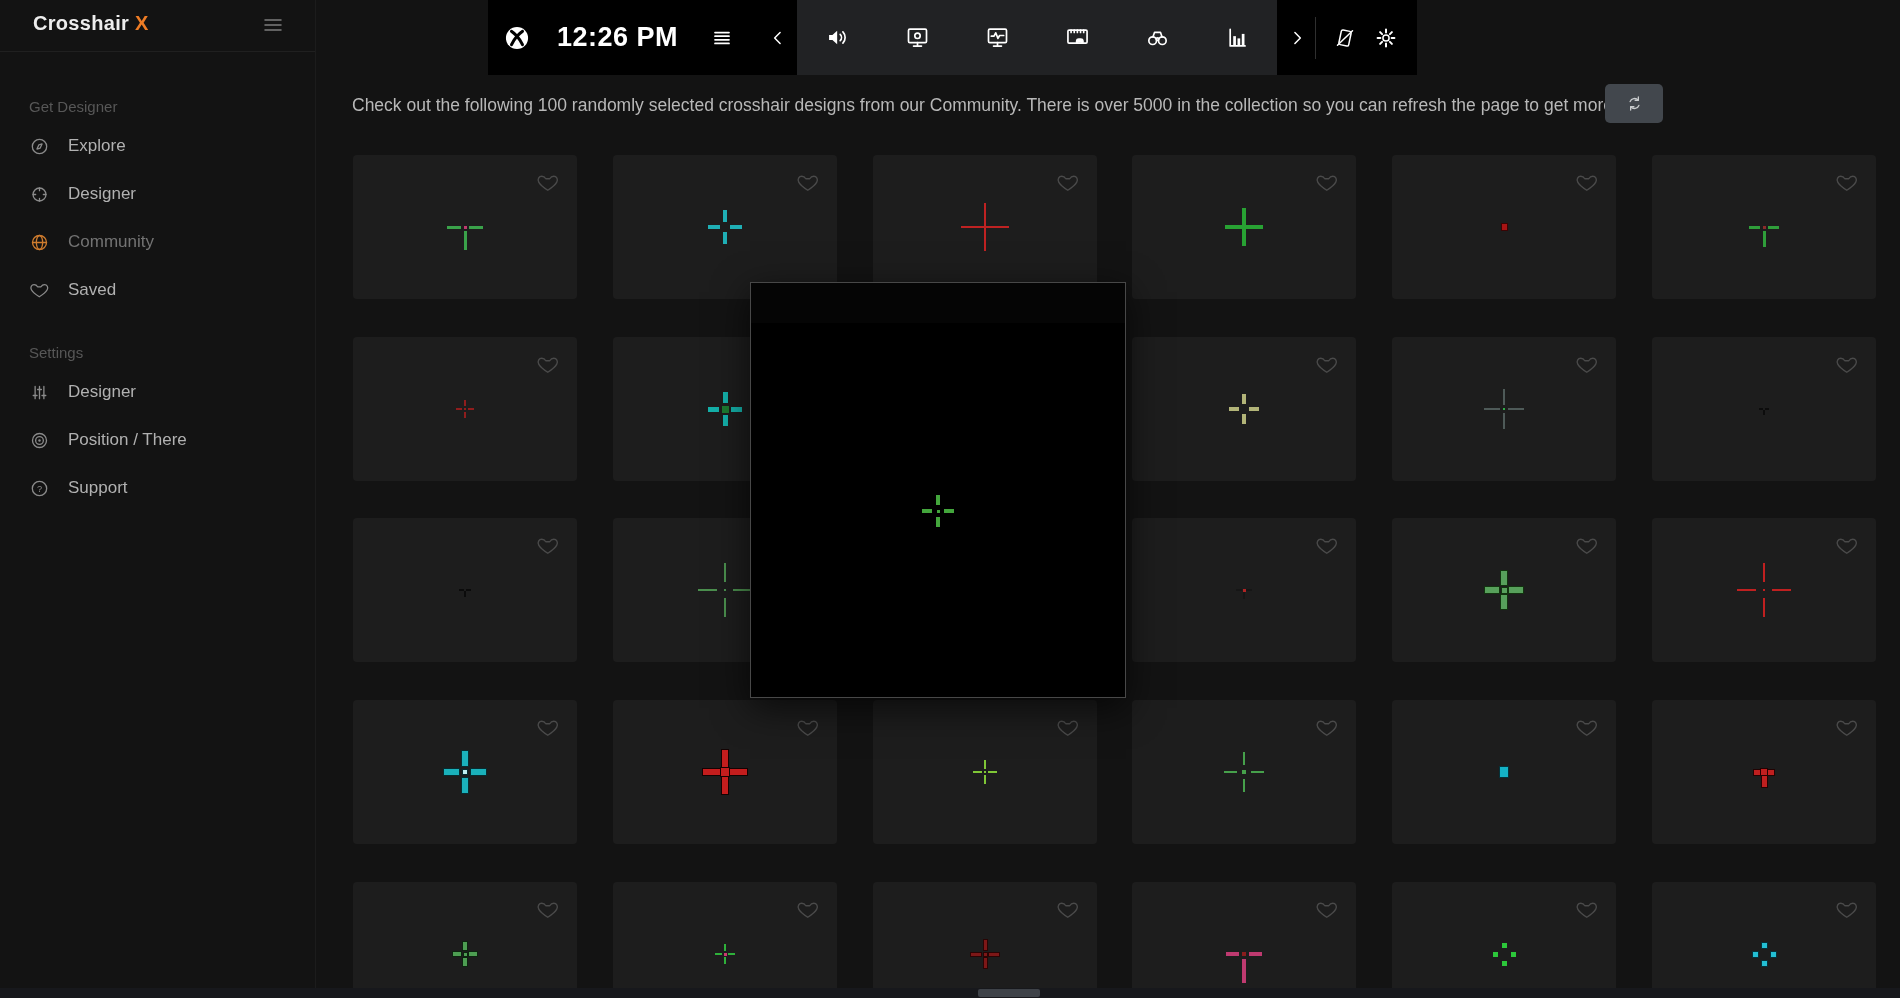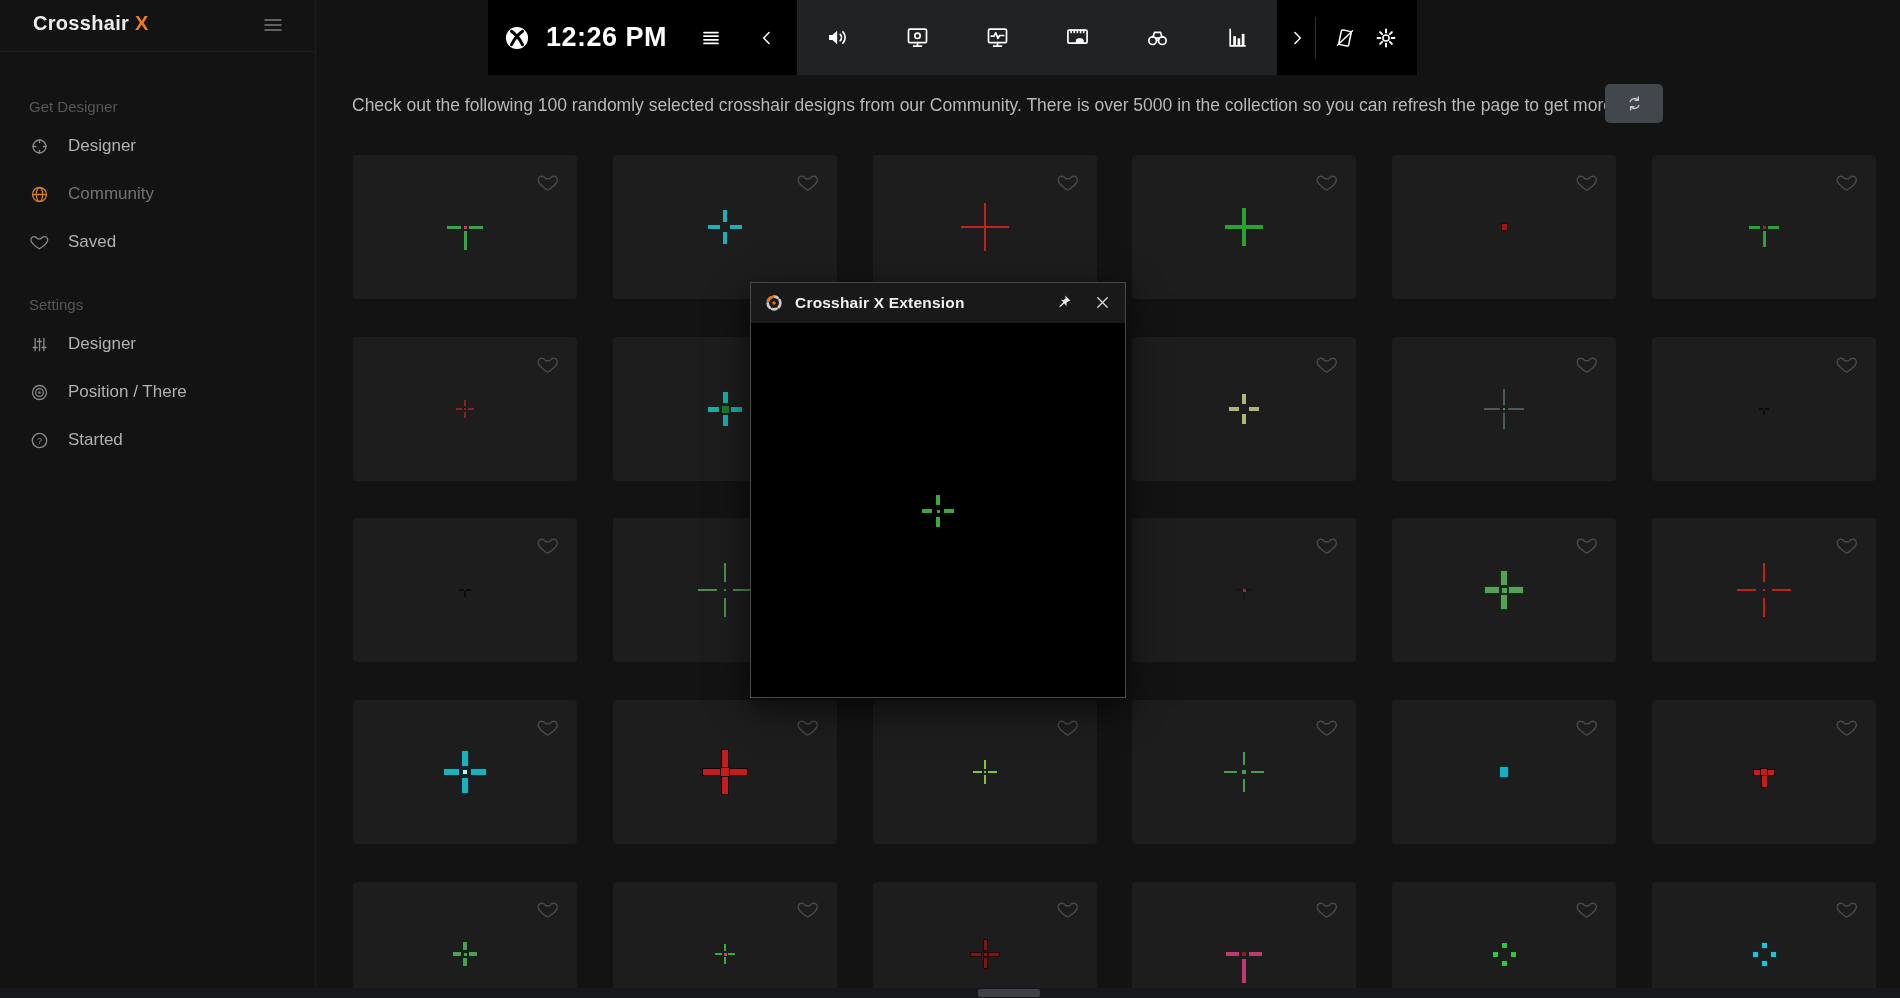--- a/index.html
+++ b/index.html
@@ -21,21 +21,21 @@
   .side-label{padding-left:29px;height:24px;font-size:15px;color:#575757;}
   .side-item{display:flex;align-items:center;height:48px;padding-left:29px;gap:18px;color:#b1b1b1;font-size:17px;cursor:pointer;}
   .side-item .icn{width:21px;height:21px;color:#8b8b8b;flex:0 0 21px;}
   .side-item.active{color:#737373;}
   .side-item.active .icn{color:#cf7c2e;}
 
   
   .gamebar{position:absolute;left:488px;top:0;height:75px;display:flex;z-index:30;color:#fff;}
   .gb-left{width:309px;background:#000;display:flex;align-items:center;}
   .gb-xbox{width:28px;height:28px;margin-left:15px;}
-  .gb-time{margin-left:15px;font-size:27px;font-weight:bold;letter-spacing:.5px;white-space:nowrap;text-align:right;}
+  .gb-time{margin-left:26px;font-size:27px;font-weight:bold;letter-spacing:.5px;white-space:nowrap;text-align:right;}
   .gb-list{width:24px;height:24px;margin-left:32px;cursor:pointer;}
   .gb-chev{width:20px;height:20px;margin-left:34px;cursor:pointer;}
   .gb-mid{width:480px;background:#212224;display:flex;}
   .gb-widget{width:80px;height:75px;display:flex;align-items:center;justify-content:center;cursor:pointer;background:none;border:none;color:#fff;padding:0;}
   .gb-widget .icn{width:27px;height:27px;}
   .gb-right{width:140px;background:#000;display:flex;align-items:center;}
   .gb-chev-r{width:20px;height:20px;margin-left:10px;cursor:pointer;}
   .gb-divider{width:1px;height:42px;background:#2f2f2f;margin-left:8px;}
   .gb-small{width:24px;height:24px;margin-left:17px;cursor:pointer;}
 
@@ -74,20 +74,29 @@
     </div>
     <span class="hamburger">
         <svg class="glyph" viewBox="0 0 24 24" width="100%" height="100%">
           <path d="M4 7h16M4 12h16M4 17h16"></path>
         </svg>
       </span>
   </div>
   <nav class="sidebar-nav" id="sidebar-nav">
       <div class="side-section">
         <div class="side-label">Get Designer</div>
+        <div class="side-item">
+          <span class="icn">
+            <svg class="glyph" viewBox="0 0 24 24" width="100%" height="100%">
+              <circle cx="12" cy="12" r="8.2"></circle>
+              <path d="M14.9 9.1l-2.1 4.7-3.7 1.1 2.1-4.7z"></path>
+            </svg>
+          </span>
+          <span>Explore</span>
+        </div>
         <div class="side-item">
           <span class="icn">
             <svg class="glyph" viewBox="0 0 24 24" width="100%" height="100%">
               <circle cx="12" cy="12" r="7.4"></circle>
               <path d="M12 4.6v3M12 16.4v3M4.6 12h3M16.4 12h3"></path>
             </svg>
           </span>
           <span>Designer</span>
         </div>
         <div class="side-item active">
@@ -129,21 +138,21 @@
           </span>
           <span>Position / There</span>
         </div>
         <div class="side-item">
           <span class="icn">
             <svg class="glyph" viewBox="0 0 24 24" width="100%" height="100%">
               <circle cx="12" cy="12" r="8.2"></circle>
               <text x="12" y="15.8" text-anchor="middle" font-size="10.5" font-family="Liberation Sans, sans-serif" fill="currentColor" stroke="none">?</text>
             </svg>
           </span>
-          <span>Started</span>
+          <span>Support</span>
         </div>
       </div>
     </nav>
 </aside>
 
 <div class="grid" id="grid">
     <div class="card" style="left: 353px; top: 155px;">
       <span class="fav">
         <svg class="glyph" viewBox="0 0 24 24" width="100%" height="100%">
           <path d="M12 19.6s-7.2-4.5-9.2-8.2C1.2 8.4 3 5.4 5.9 5.4c2 0 3.2 1 4.1 2.5h.7 3.3 0 0 0c.9-1.5 2.1-2.5 4.1-2.5 2.9 0 4.7 3 3.1 6-2 3.7-9.2 8.2-9.2 8.2z" transform="scale(0.98)"></path>
@@ -573,40 +582,20 @@
     <span class="gb-small">
         <svg class="glyph" viewBox="0 0 24 24" width="100%" height="100%">
           <circle cx="12" cy="12" r="3.1"></circle>
           <path d="M12 3.6v2.8M12 17.6v2.8M3.6 12h2.8M17.6 12h2.8M6.1 6.1l2 2M15.9 15.9l2 2M17.9 6.1l-2 2M8.1 15.9l-2 2" stroke-width="2"></path>
         </svg>
       </span>
   </div>
 </div>
 
 <div class="ext-window">
-  <div class="ext-titlebar">
-    <span class="ext-logo">
-        <svg class="glyph" viewBox="0 0 24 24" width="100%" height="100%">
-          <circle cx="12" cy="12" r="7.6" stroke="#c9c9c9" stroke-width="3.2" stroke-dasharray="5.5 3"></circle>
-          <circle cx="12" cy="12" r="7.6" stroke="#e87117" stroke-width="3.2" stroke-dasharray="8 40" stroke-dashoffset="22"></circle>
-          <circle cx="12" cy="12" r="2.1" fill="#e87117" stroke="none"></circle>
-        </svg>
-      </span>
-    <span class="ext-title">Crosshair X Extension</span>
-    <span class="ext-pin">
-        <svg class="glyph" viewBox="0 0 24 24" width="100%" height="100%">
-          <path d="M14.2 3.2l6.6 6.6-3 .8-2.1 2.1.4 3.9-3.2-3.2L7.6 18l-1.1-1.1 5.3-5.3-3.2-3.2 3.9.4 2.1-2.1z" fill="currentColor" stroke="none"></path>
-        </svg>
-      </span>
-    <span class="ext-close">
-        <svg class="glyph" viewBox="0 0 24 24" width="100%" height="100%">
-          <path d="M6 6l12 12M18 6L6 18" stroke-width="1.6"></path>
-        </svg>
-      </span>
-  </div>
   <div class="ext-body" id="ext-body">
       <div style="position: absolute; left: 185px; top: 172px; width: 4px; height: 10px; background: rgb(67, 166, 60);"></div>
       <div style="position: absolute; left: 185px; top: 194px; width: 4px; height: 10px; background: rgb(67, 166, 60);"></div>
       <div style="position: absolute; left: 171px; top: 186px; width: 10px; height: 4px; background: rgb(67, 166, 60);"></div>
       <div style="position: absolute; left: 193px; top: 186px; width: 10px; height: 4px; background: rgb(67, 166, 60);"></div>
       <div style="position: absolute; left: 185.5px; top: 186.5px; width: 3px; height: 3px; background: rgb(67, 166, 60);"></div>
     </div>
 </div>
 
 <div class="bottom-bar">

